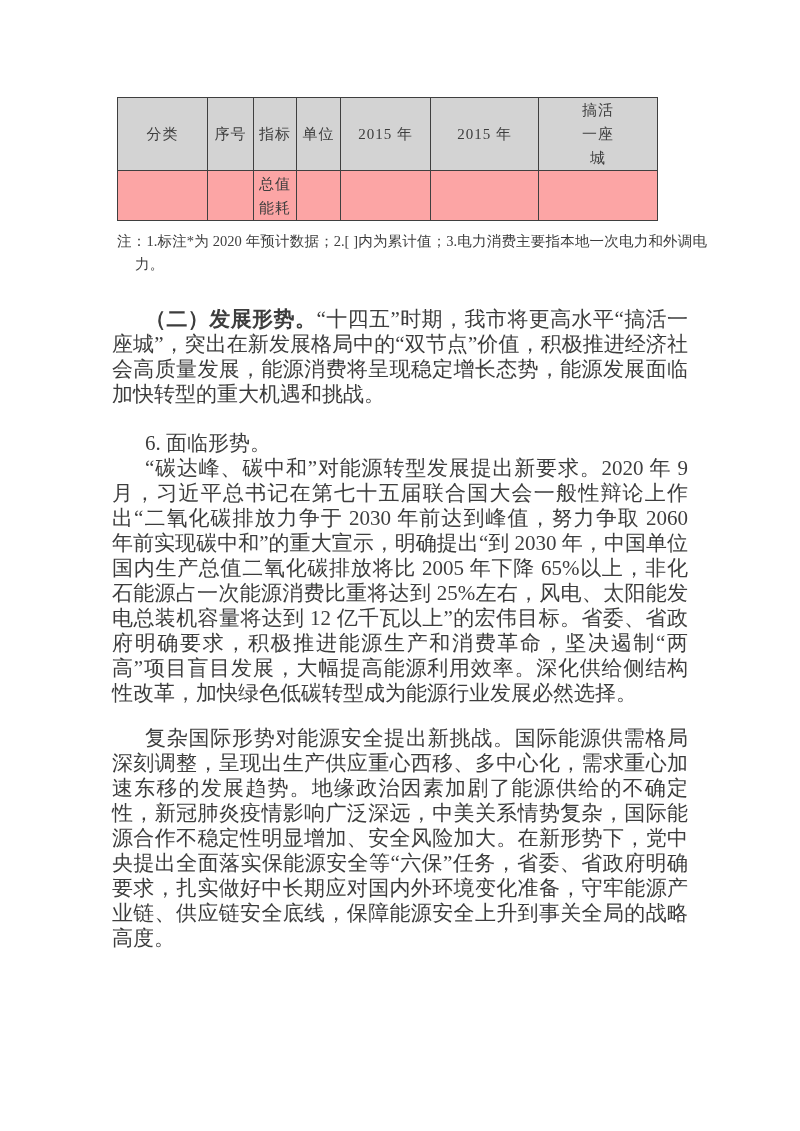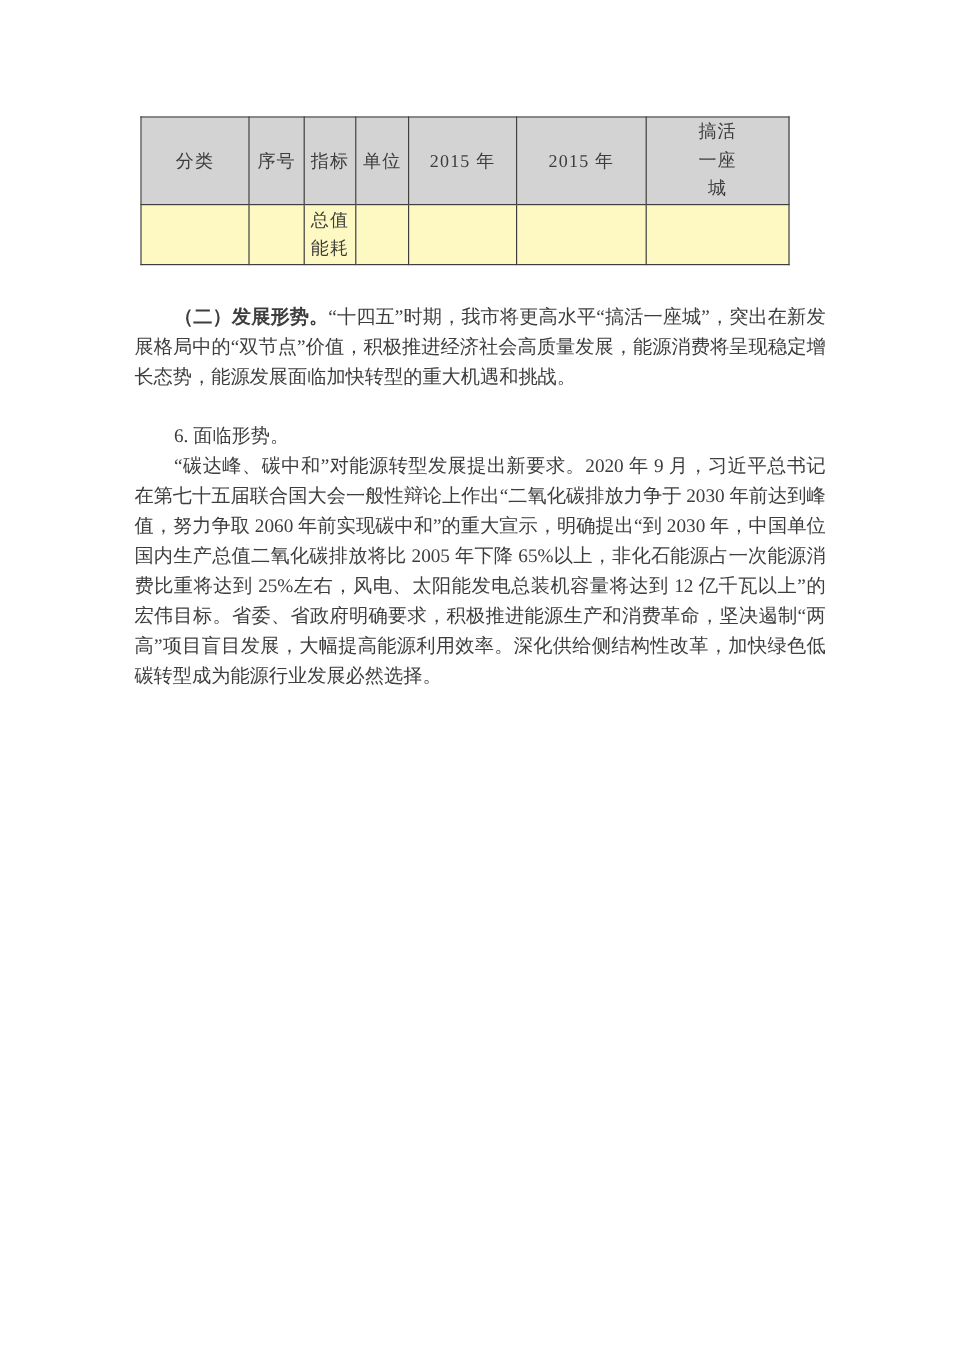--- a/index.html
+++ b/index.html
@@ -37,21 +37,21 @@
     font-size: 15px;
     padding: 0;
     color: #3d3d3d;
     letter-spacing: 1px;
   }
   table.indicator-table thead th {
     background: #d3d3d3;
     height: 49px;
   }
   table.indicator-table tbody td {
-    background: #fef9c3;
+    background: #fca5a5;
     height: 49px;
   }
   .col-category { width: 90px; }
   .col-seq      { width: 46px; }
   .col-indicator{ width: 43px; }
   .col-unit     { width: 44px; }
   .col-2015     { width: 90px; }
   .col-2020     { width: 108px; }
   .col-avg      { width: 119px; }
   .two-line {
@@ -67,21 +67,21 @@
     width: 572px;
     font-size: 14.5px;
     line-height: 23px;
     padding-left: 18px;
     text-indent: -18px;
     text-align: justify;
   }
   
   .para {
     margin: 0;
-    font-size: 16px;
+    font-size: 21px;
     line-height: 25px;
     text-align: justify;
     text-indent: 33px;
   }
   .para-lead {
     font-weight: bold;
   }
   .mt-section { margin-top: 31px; }
   .mt-block   { margin-top: 20px; }
   .mt-none    { margin-top: 0; }
@@ -123,24 +123,26 @@
           <span class="two-line">总值能耗</span>
         </td>
         <td></td>
         <td></td>
         <td></td>
         <td></td>
       </tr>
     </tbody>
   </table>
 
+  <p class="table-note">注：1.标注*为 2020 年预计数据；2.[  ]内为累计值；3.电力消费主要指本地一次电力和外调电力。</p>
 
   <p class="para mt-section">
     <span class="para-lead">（二）发展形势。</span><span>“十四五”时期，我市将更高水平“搞活一座城”，突出在新发展格局中的“双节点”价值，积极推进经济社会高质量发展，能源消费将呈现稳定增长态势，能源发展面临加快转型的重大机遇和挑战。</span>
   </p>
 
   <p class="para mt-para">6. 面临形势。</p>
 
   <p class="para mt-none">“碳达峰、碳中和”对能源转型发展提出新要求。2020 年 9 月，习近平总书记在第七十五届联合国大会一般性辩论上作出“二氧化碳排放力争于 2030 年前达到峰值，努力争取 2060 年前实现碳中和”的重大宣示，明确提出“到 2030 年，中国单位国内生产总值二氧化碳排放将比 2005 年下降 65%以上，非化石能源占一次能源消费比重将达到 25%左右，风电、太阳能发电总装机容量将达到 12 亿千瓦以上”的宏伟目标。省委、省政府明确要求，积极推进能源生产和消费革命，坚决遏制“两高”项目盲目发展，大幅提高能源利用效率。深化供给侧结构性改革，加快绿色低碳转型成为能源行业发展必然选择。</p>
 
+  <p class="para mt-block">复杂国际形势对能源安全提出新挑战。国际能源供需格局深刻调整，呈现出生产供应重心西移、多中心化，需求重心加速东移的发展趋势。地缘政治因素加剧了能源供给的不确定性，新冠肺炎疫情影响广泛深远，中美关系情势复杂，国际能源合作不稳定性明显增加、安全风险加大。在新形势下，党中央提出全面落实保能源安全等“六保”任务，省委、省政府明确要求，扎实做好中长期应对国内外环境变化准备，守牢能源产业链、供应链安全底线，保障能源安全上升到事关全局的战略高度。</p>
 
 
 </div>
 
 </body></html>

